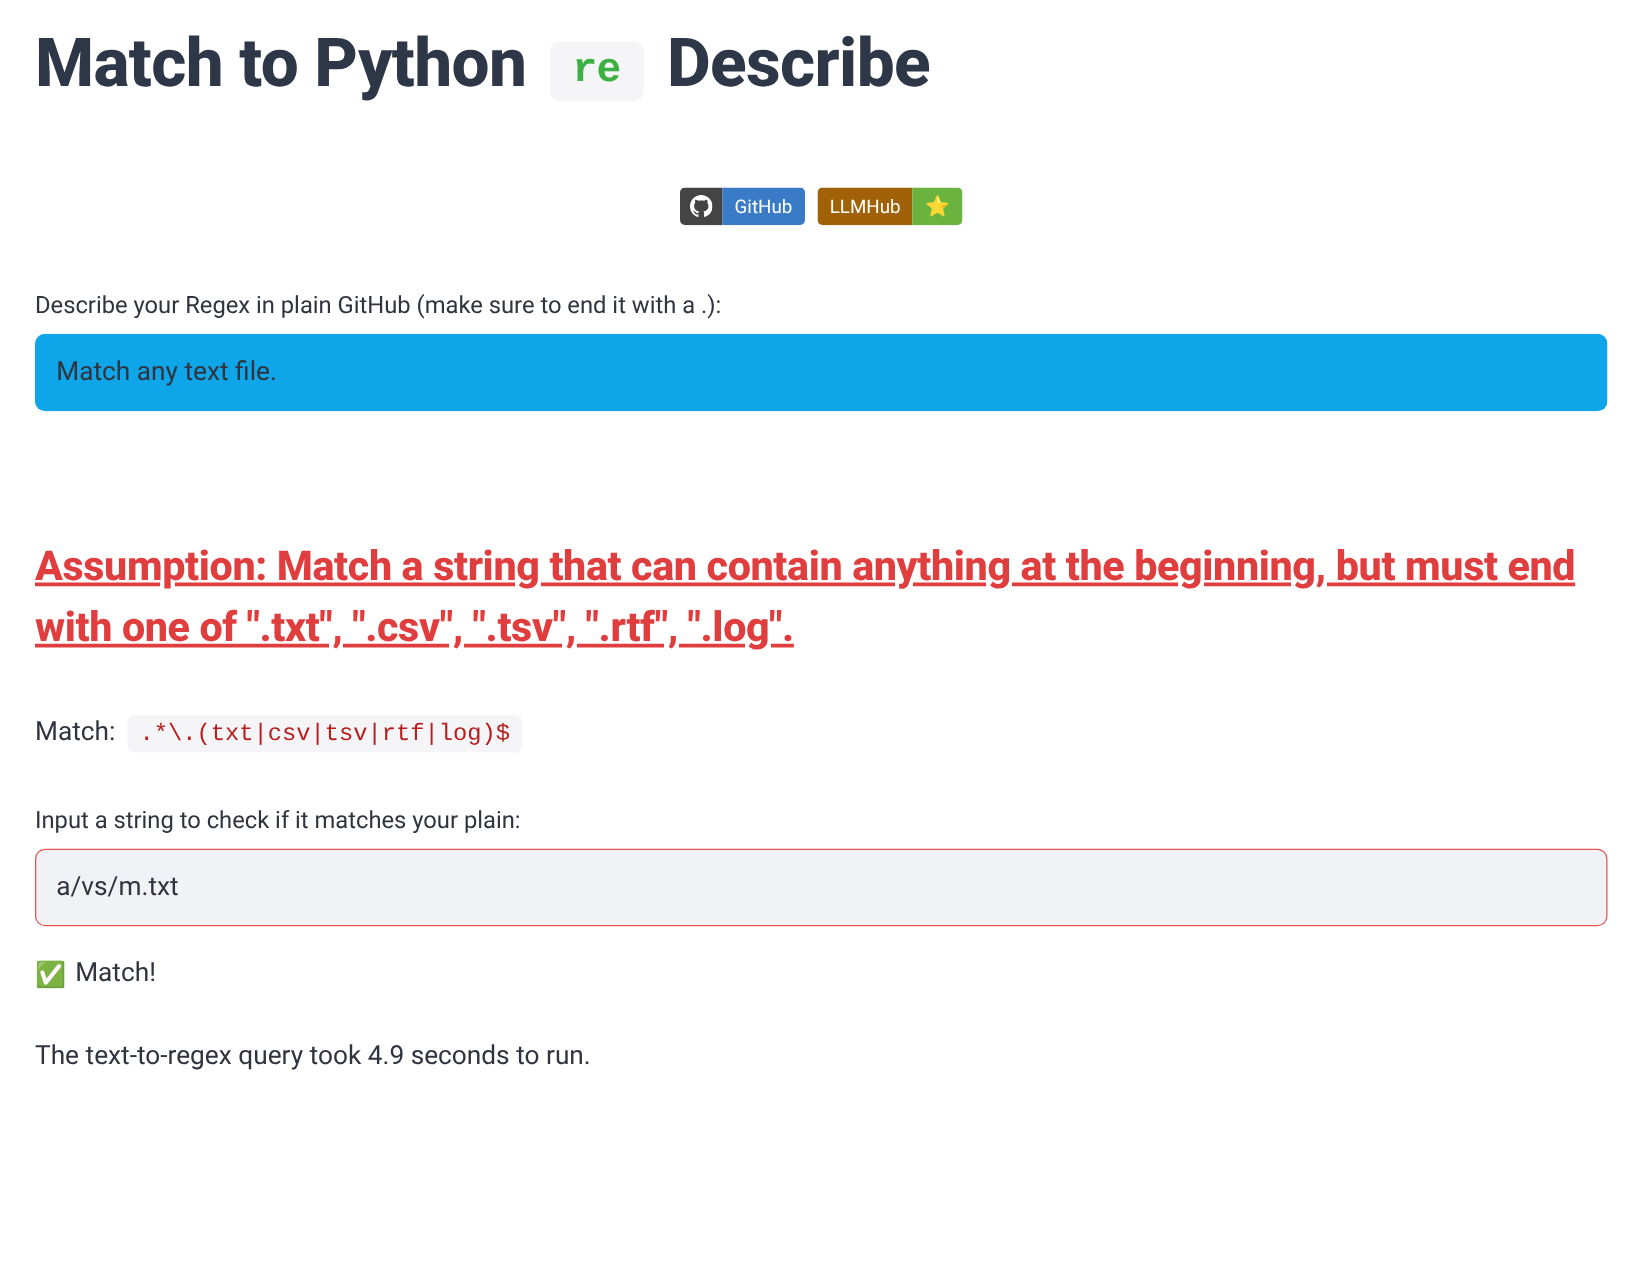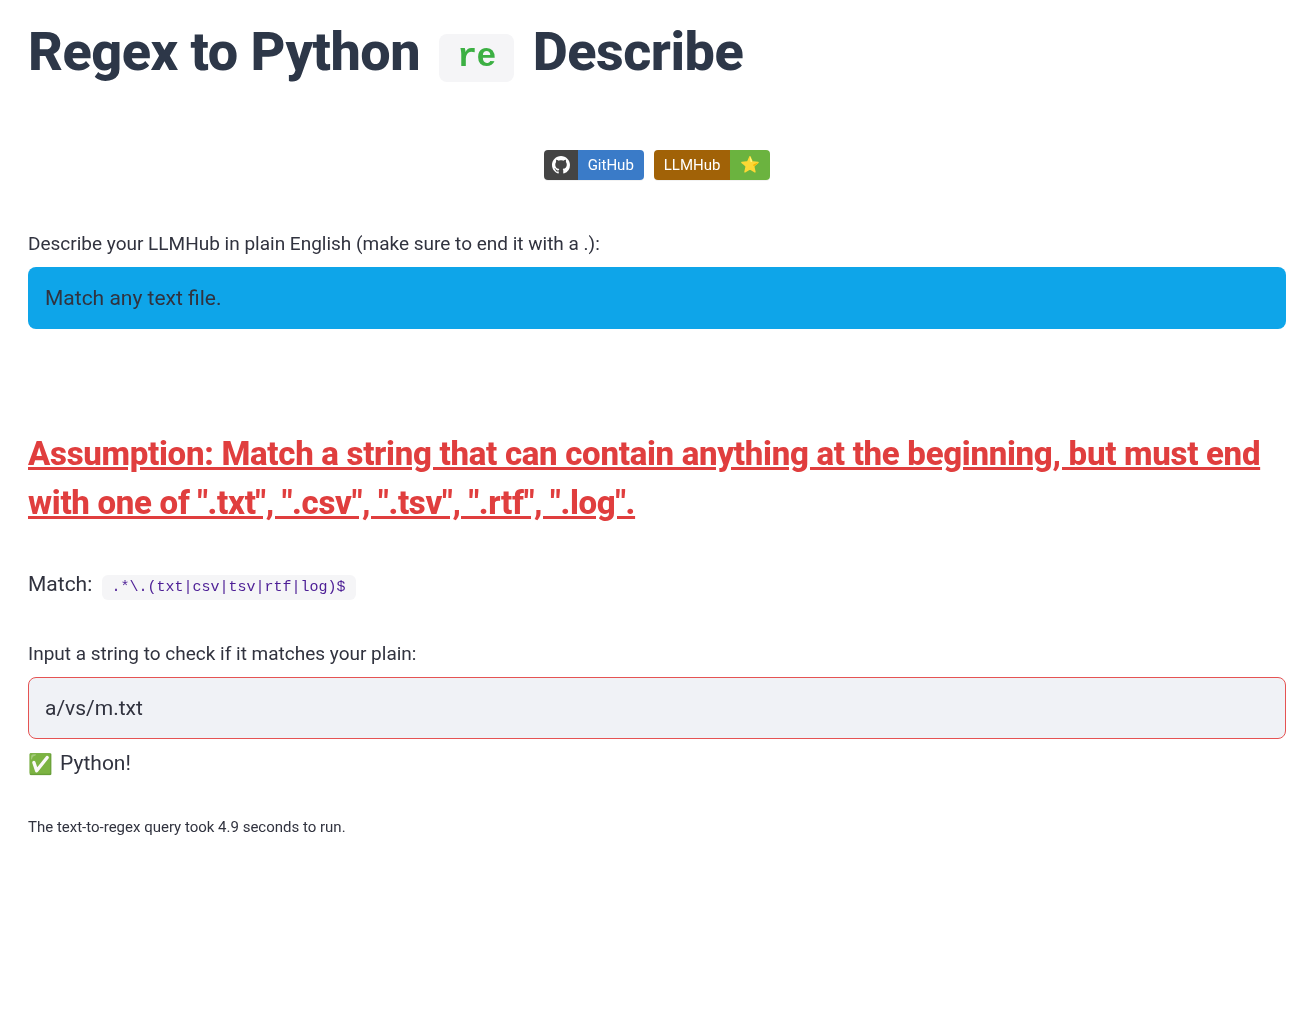--- a/index.html
+++ b/index.html
@@ -94,102 +94,102 @@
       padding: 18px 16px;
       font-size: 21px;
       color: #31333f;
       font-family: inherit;
       outline: none;
       margin-bottom: 56px;
     }
     .text-input.focused {
       border: 1px solid #e55353;
       background: #f0f2f6;
-      margin-bottom: 12px;
+      margin-bottom: 26px;
     }
     .assumption {
       font-size: 33px;
       font-weight: 800;
       color: #e03e3e;
       line-height: 1.5;
       margin-top: 44px;
       margin-bottom: 44px;
       letter-spacing: -0.3px;
       text-decoration: underline;
     }
     .regex-line {
       font-size: 21px;
       color: #31333f;
       margin-bottom: 42px;
     }
     .regex-code {
       display: inline-block;
       background: #f5f5f7;
-      color: #4c1d95;
+      color: #b91c1c;
       font-family: "SFMono-Regular", Consolas, "Liberation Mono", Menlo, monospace;
-      font-size: 15px;
+      font-size: 19px;
       padding: 4px 10px;
       border-radius: 6px;
       margin-left: 4px;
       text-align: center;
     }
     .match-result {
       font-size: 21px;
       color: #31333f;
       margin-bottom: 42px;
     }
     .match-emoji {
       font-size: 20px;
       vertical-align: -1px;
       margin-right: 2px;
     }
     .timing {
-      font-size: 15px;
+      font-size: 21px;
       color: #31333f;
     }
   </style>
 </head>
 <body>
 
 
 
 <h1 class="page-title">
-  <span>Regex to Python </span><span class="re-pill">re</span><span> Describe</span>
+  <span>Match to Python </span><span class="re-pill">re</span><span> Describe</span>
 </h1>
 
 <div class="badges-row">
   <a class="badge">
     <span class="seg seg-gh-left">
       <svg class="gh-icon" viewBox="0 0 16 16" aria-hidden="true">
         <path d="M8 0C3.58 0 0 3.58 0 8c0 3.54 2.29 6.53 5.47 7.59.4.07.55-.17.55-.38 0-.19-.01-.82-.01-1.49-2.01.37-2.53-.49-2.69-.94-.09-.23-.48-.94-.82-1.13-.28-.15-.68-.52-.01-.53.63-.01 1.08.58 1.23.82.72 1.21 1.87.87 2.33.66.07-.52.28-.87.51-1.07-1.78-.2-3.64-.89-3.64-3.95 0-.87.31-1.59.82-2.15-.08-.2-.36-1.02.08-2.12 0 0 .67-.21 2.2.82.64-.18 1.32-.27 2-.27.68 0 1.36.09 2 .27 1.53-1.04 2.2-.82 2.2-.82.44 1.1.16 1.92.08 2.12.51.56.82 1.27.82 2.15 0 3.07-1.87 3.75-3.65 3.95.29.25.54.73.54 1.48 0 1.07-.01 1.93-.01 2.2 0 .21.15.46.55.38A8.013 8.013 0 0 0 16 8c0-4.42-3.58-8-8-8z"></path>
       </svg>
     </span>
     <span class="seg seg-gh-right">GitHub</span>
   </a>
   <a class="badge">
     <span class="seg seg-llm-left">LLMHub</span>
     <span class="seg seg-llm-right">
       <span class="star-icon">⭐</span>
     </span>
   </a>
 </div>
 
-<div class="label-text">Describe your LLMHub in plain English (make sure to end it with a .):</div>
+<div class="label-text">Describe your Regex in plain GitHub (make sure to end it with a .):</div>
 <input type="text" class="text-input" value="Match any text file." style="">
 
 <h2 class="assumption">Assumption: Match a string that can contain anything at the beginning, but must end with one of ".txt", ".csv", ".tsv", ".rtf", ".log".</h2>
 
 <div class="regex-line">
   <span>Match:</span>
   <span class="regex-code">.*\.(txt|csv|tsv|rtf|log)$</span>
 </div>
 
 <div class="label-text">Input a string to check if it matches your plain:</div>
 <input type="text" class="text-input focused" value="a/vs/m.txt" style="">
 
 <div class="match-result">
-  <span class="match-emoji">✅</span><span> Python!</span>
+  <span class="match-emoji">✅</span><span> Match!</span>
 </div>
 
 <div class="timing">The text-to-regex query took 4.9 seconds to run.</div>
 
 
 
 
 </body></html>

